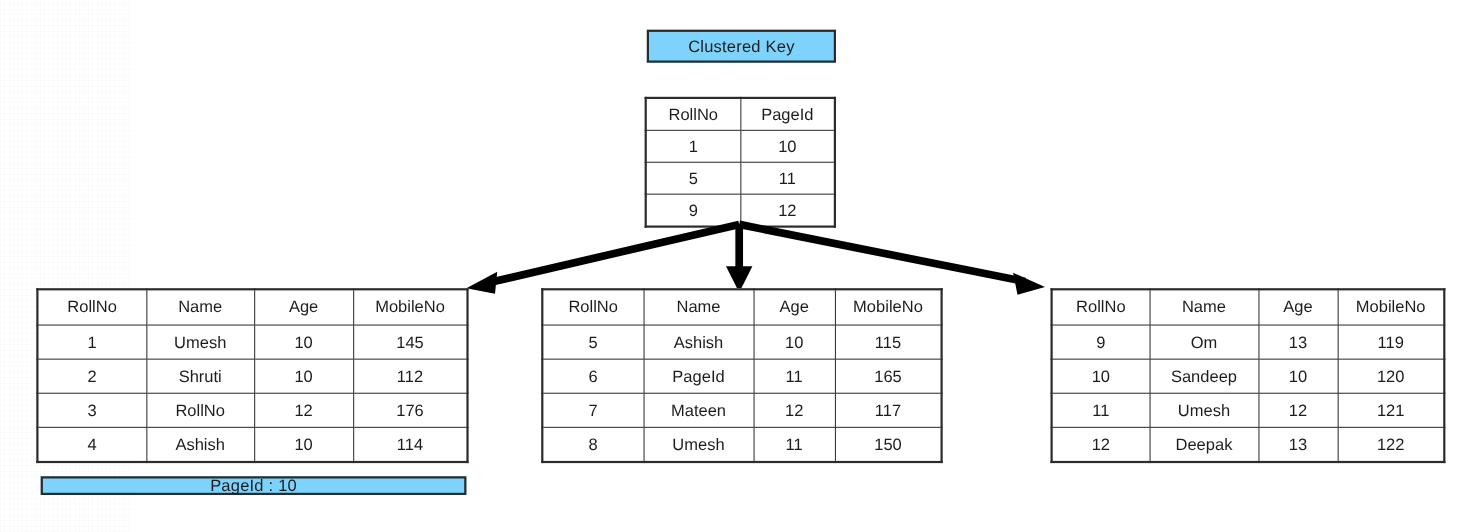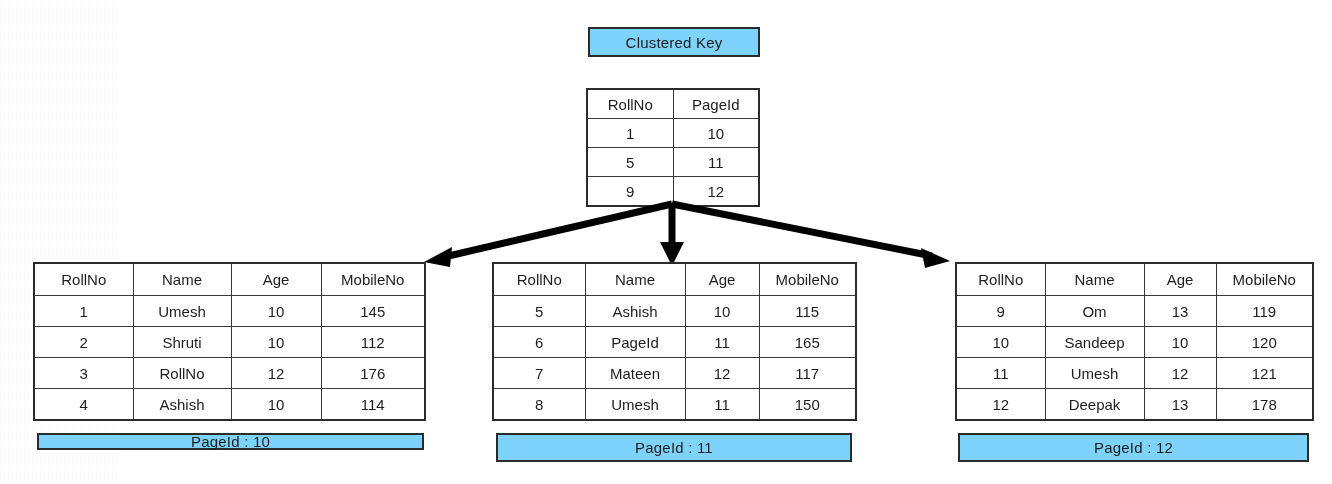--- a/index.html
+++ b/index.html
@@ -203,23 +203,20 @@
           <td>117</td>
         </tr>
         <tr>
           <td>8</td>
           <td>Umesh</td>
           <td>11</td>
           <td>150</td>
         </tr>
       </tbody>
   </table>
-  <div class="beige-box" id="page-footer-1" style="left:496px; top:433px; width:356px; height:29px;">
-    <span>PageId : 11</span>
-  </div>
 
   <table class="grid outer" id="page-table-2" style="left:955px; top:262px; width:357px;">
     <colgroup>
       <col style="width:89px">
         <col style="width:99px">
         <col style="width:72px">
         <col style="width:97px">
     </colgroup>
     <tbody id="page-body-2">
         <tr class="hdr">
@@ -243,21 +240,18 @@
         <tr>
           <td>11</td>
           <td>Umesh</td>
           <td>12</td>
           <td>121</td>
         </tr>
         <tr>
           <td>12</td>
           <td>Deepak</td>
           <td>13</td>
-          <td>178</td>
-        </tr>
-      </tbody>
-  </table>
-  <div class="beige-box" id="page-footer-2" style="left:958px; top:433px; width:351px; height:29px;">
-    <span>PageId : 12</span>
-  </div>
+          <td>122</td>
+        </tr>
+      </tbody>
+  </table>
 
 </div>
 
 </body></html>

